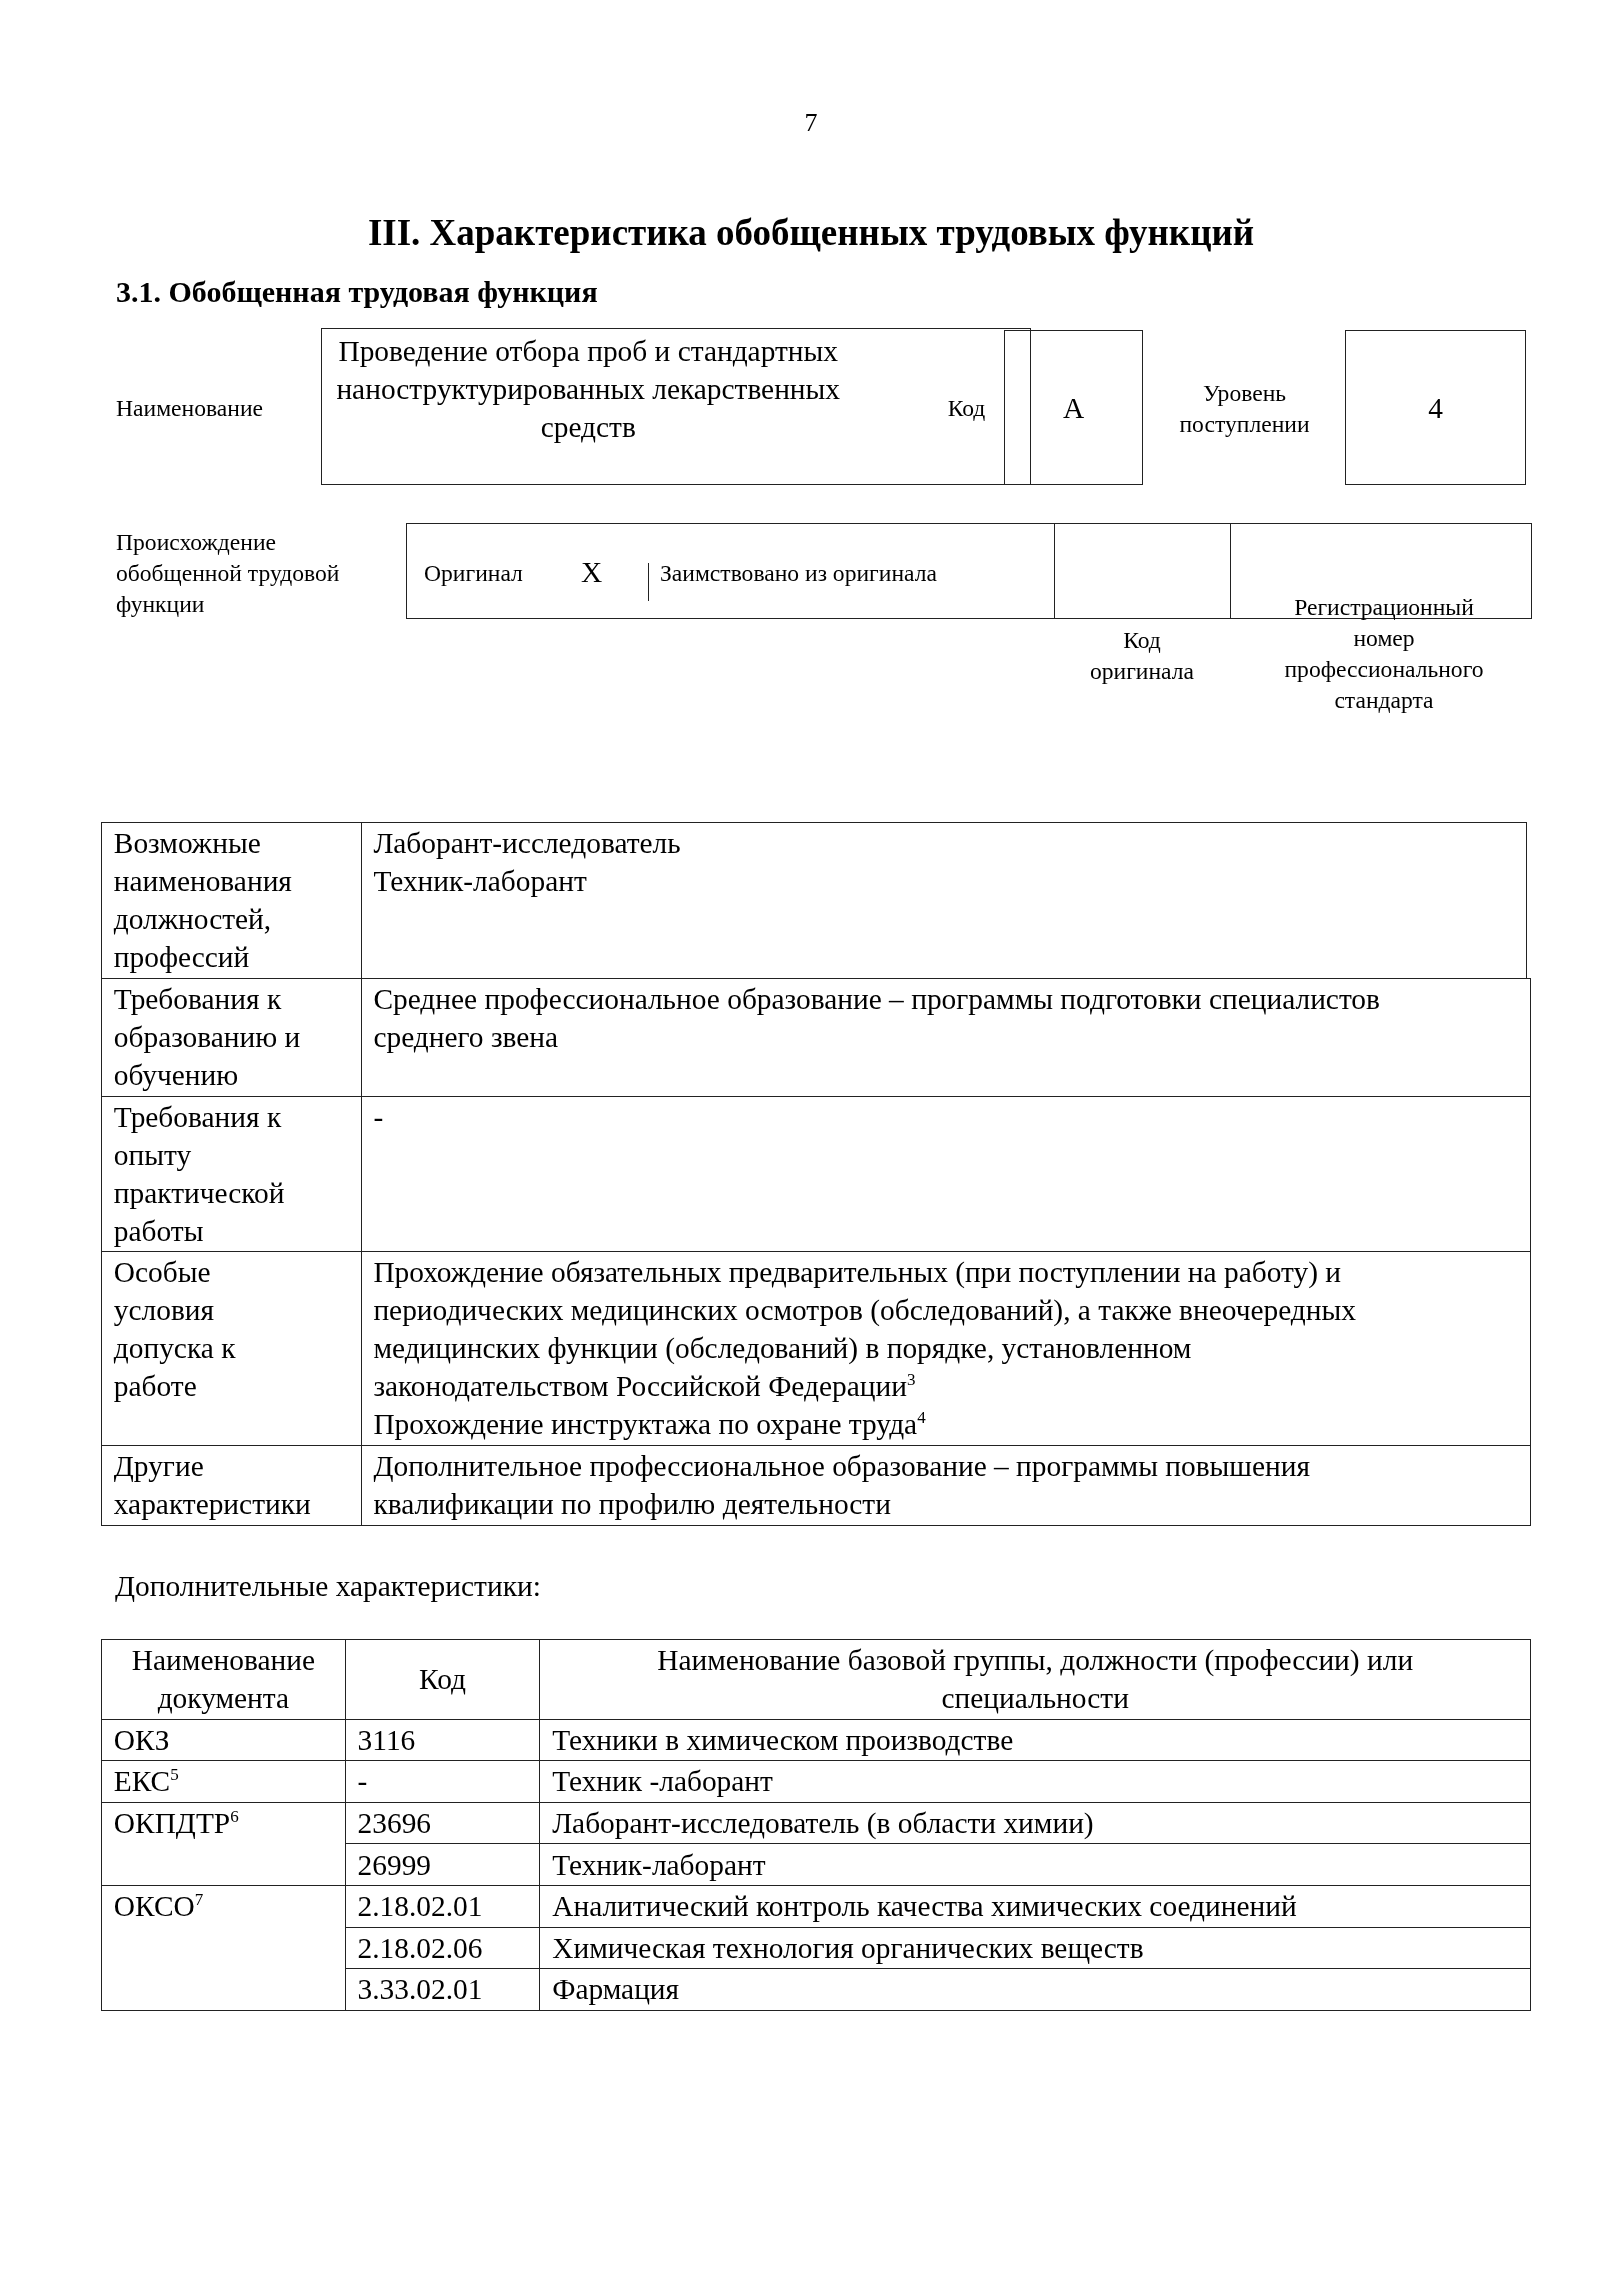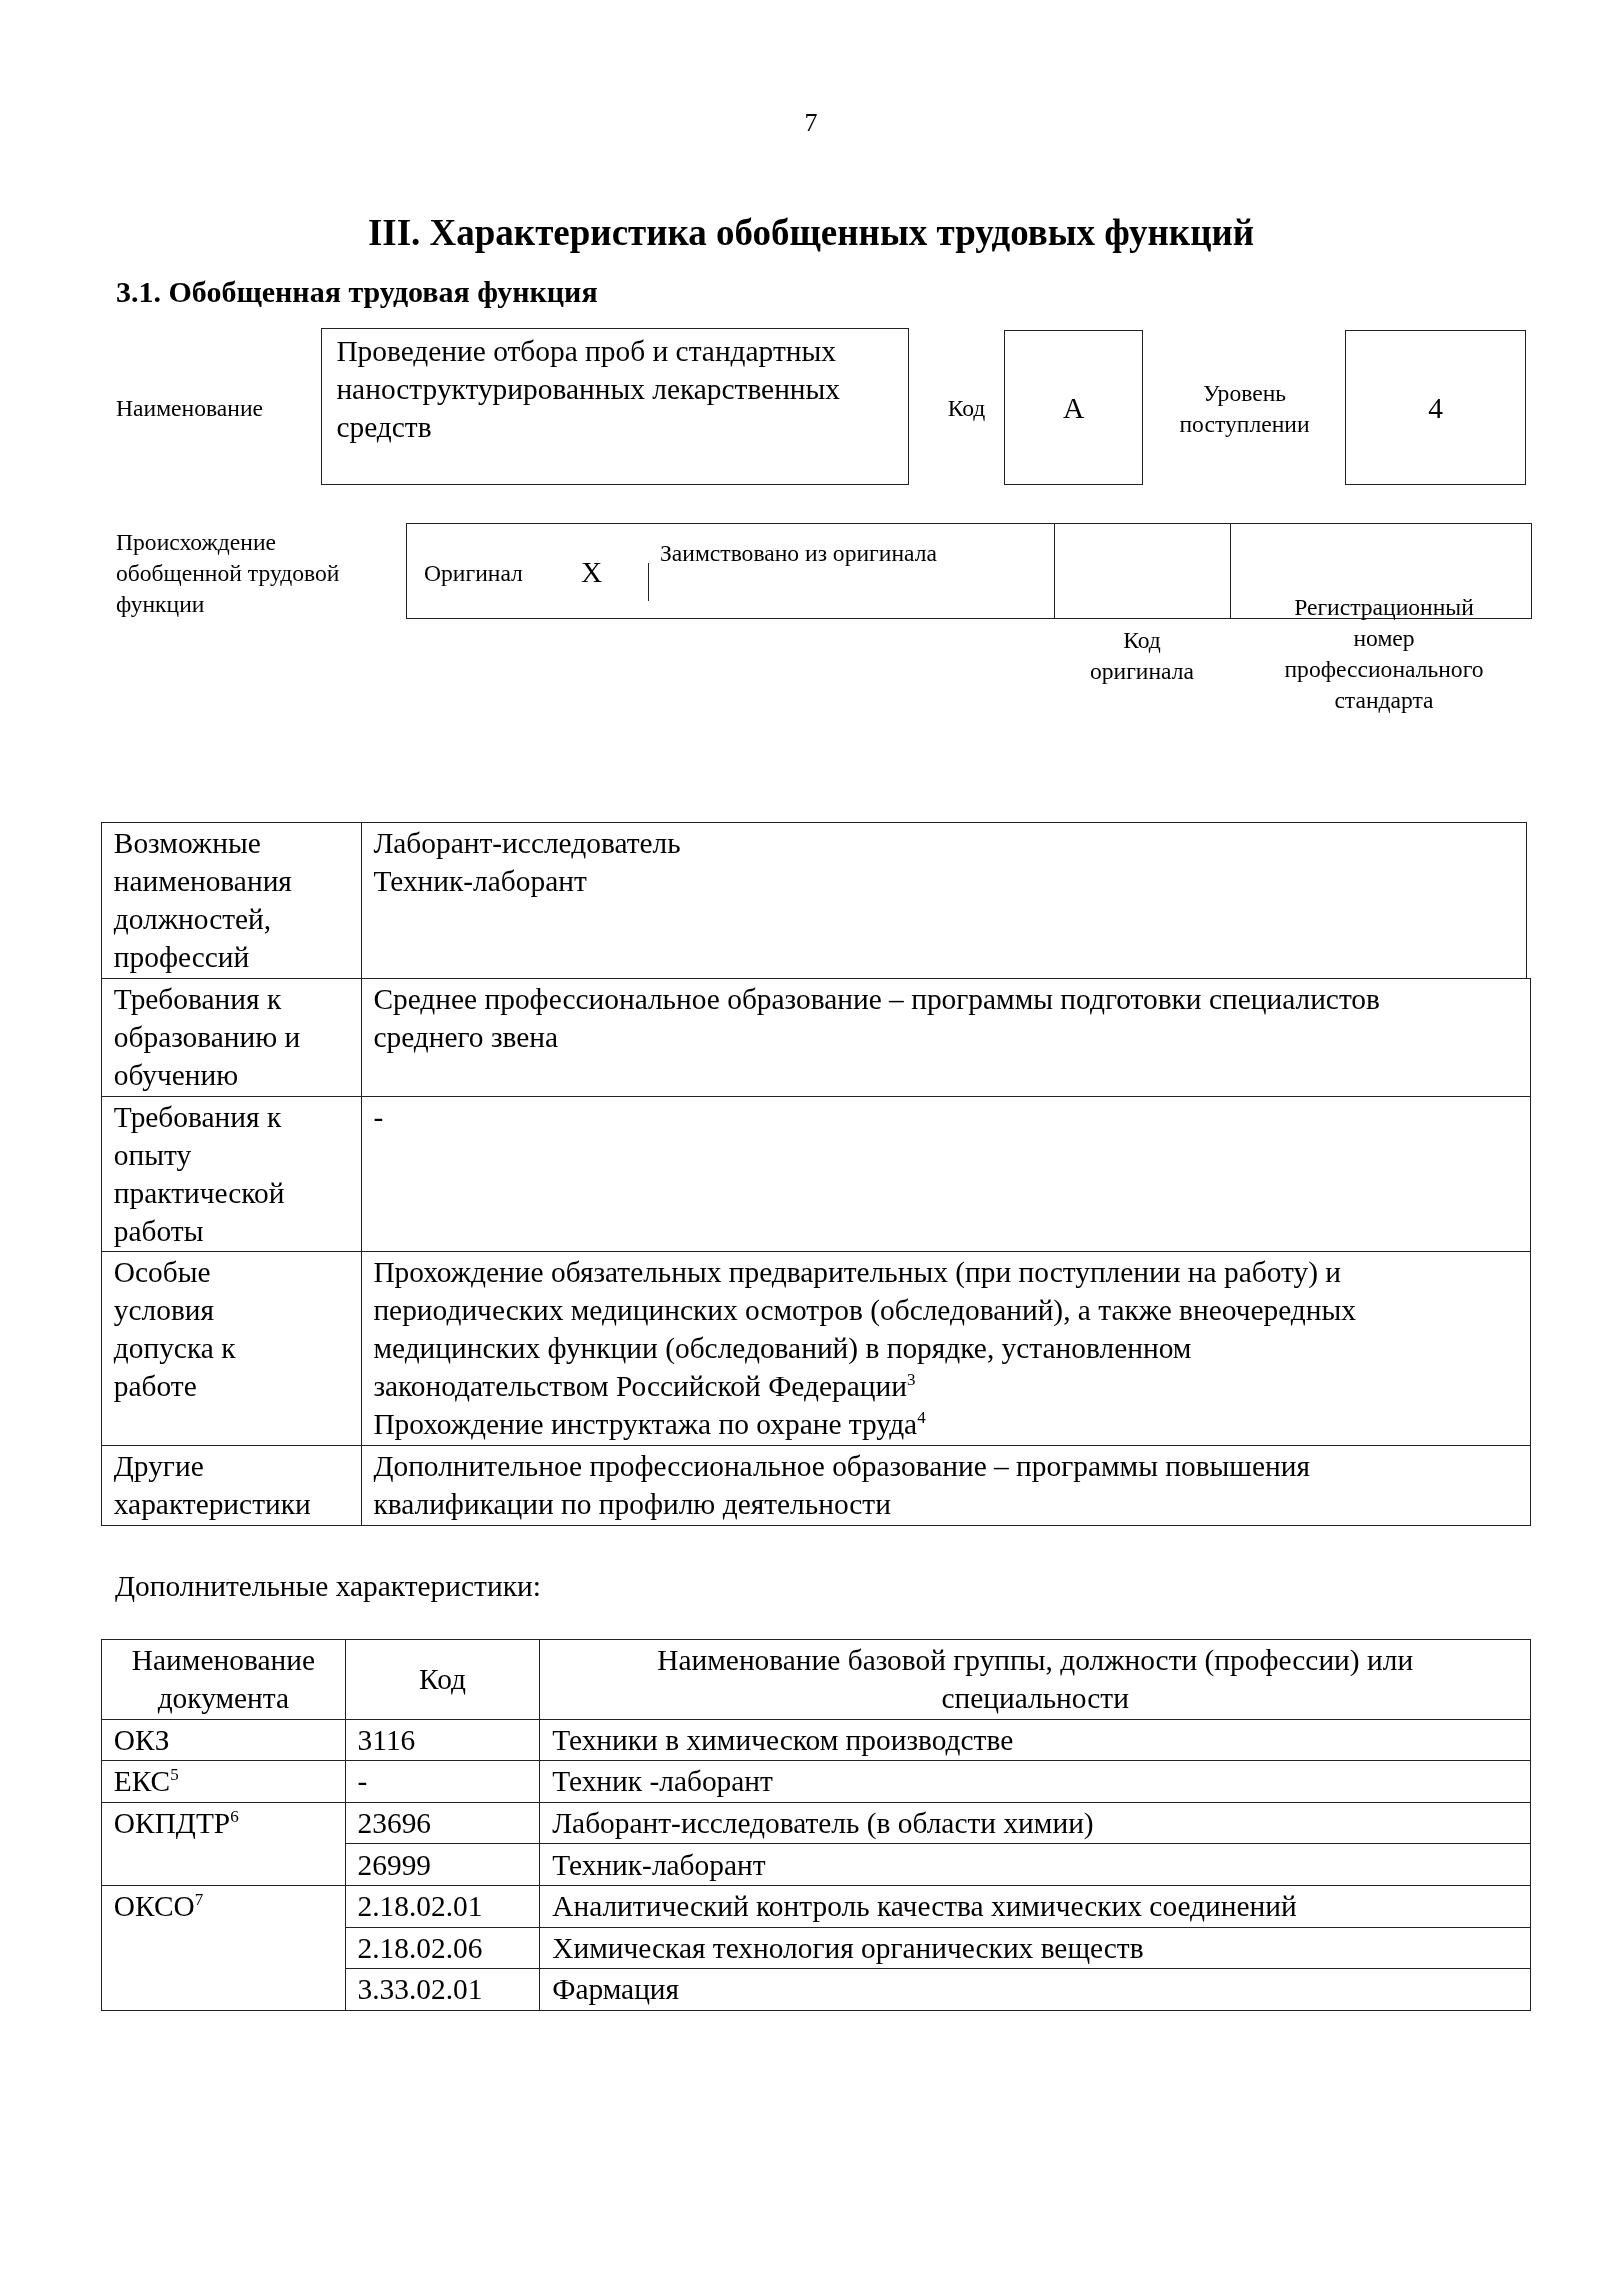--- a/index.html
+++ b/index.html
@@ -22,21 +22,21 @@
   sup { font-size:17px; line-height:0; vertical-align:super; }
 </style>
 </head>
 <body>
 
 <div class="abs page-num">7</div>
 <div class="abs title">III. Характеристика обобщенных трудовых функций</div>
 <div class="abs subtitle">3.1. Обобщенная трудовая функция</div>
 
 <div class="abs lbl-sm" style="left:116px; top:393px;">Наименование</div>
-<div class="box" style="left:321px; top:328px; width:588px; height:157px;">
+<div class="box" style="left:321px; top:328px; width:710px; height:157px;text-align:center;">
   <div class="txt" style="position:absolute; left:14.4px; top:2.6px;">
     <div>Проведение отбора проб и стандартных</div>
     <div>наноструктурированных лекарственных</div>
     <div>средств</div>
   </div>
 </div>
 <div class="abs lbl-sm" style="left:934px; top:393px; width:65px; text-align:center;">Код</div>
 <div class="box" style="left:1004px; top:330px; width:139px; height:155px;">
   <div class="txt" style="position:absolute; left:0; width:100%; top:58px; text-align:center;">А</div>
 </div>
@@ -52,21 +52,21 @@
   <div>Происхождение</div>
   <div>обобщенной трудовой</div>
   <div>функции</div>
 </div>
 <div class="box" style="left:406px; top:523px; width:1126px; height:96px;"></div>
 <div class="vline" style="left:648px; top:563px; height:38px;"></div>
 <div class="vline" style="left:1054px; top:523px; height:96px;"></div>
 <div class="vline" style="left:1230px; top:523px; height:96px;"></div>
 <div class="abs lbl-sm" style="left:424px; top:558px;">Оригинал</div>
 <div class="abs txt" style="left:581px; top:553px;">Х</div>
-<div class="abs lbl-sm" style="left:660px; top:538px;">Заимствовано из оригинала</div>
+<div class="abs lbl-sm" style="left:660px; top:558px;">Заимствовано из оригинала</div>
 <div class="abs" style="left:1055px; top:525px; width:174px; height:94px;"></div>
 <div class="abs" style="left:1232px; top:525px; width:298px; height:94px;"></div>
 <div class="abs lbl-sm" style="left:1060px; top:625px; width:164px; text-align:center;">
   <div>Код</div>
   <div>оригинала</div>
 </div>
 <div class="abs lbl-sm" style="left:1237px; top:592px; width:294px; text-align:center;">
   <div>Регистрационный</div>
   <div>номер</div>
   <div>профессионального</div>

